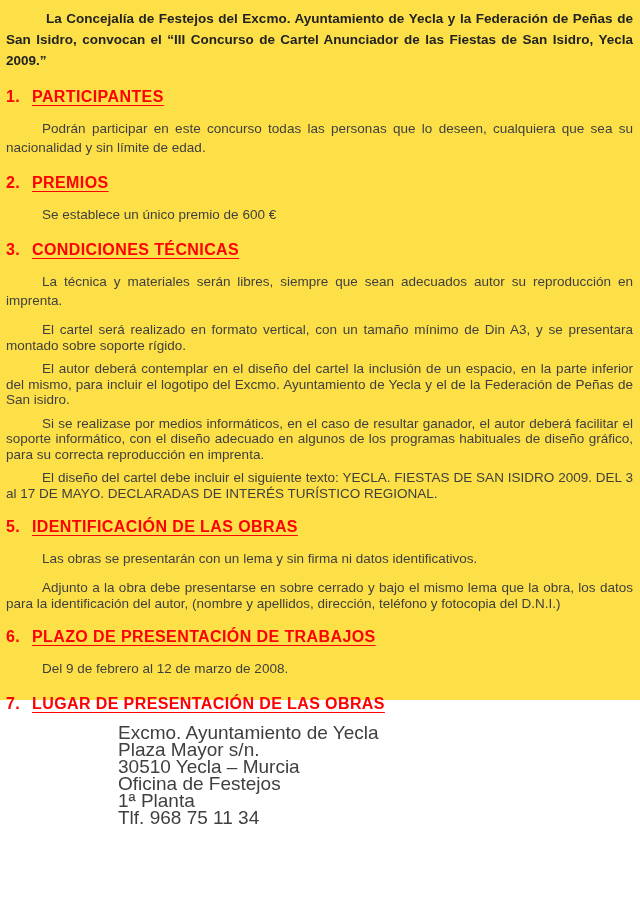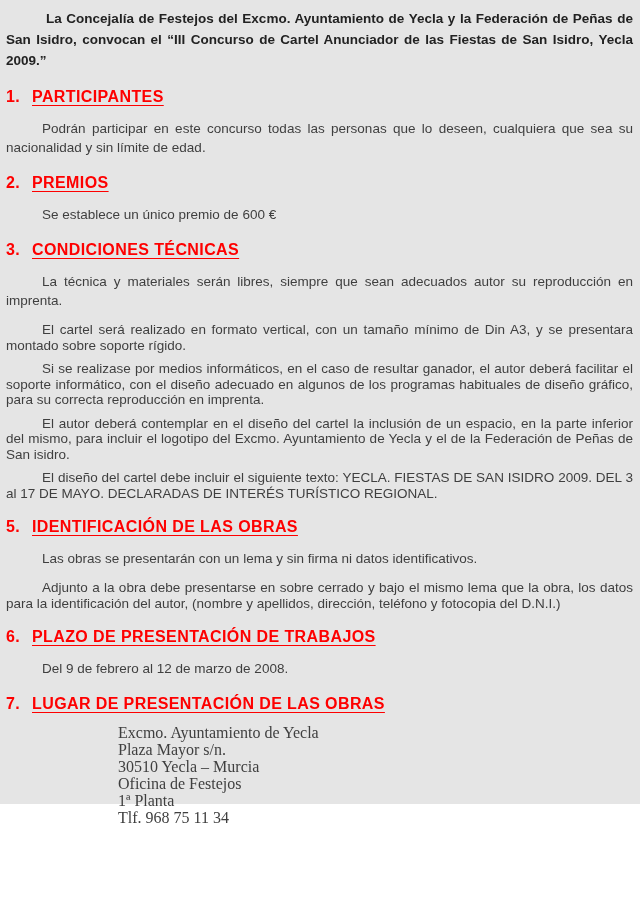--- a/index.html
+++ b/index.html
@@ -7,23 +7,23 @@
     --body:#3f3f3f;
     --intro:#222222;
   }
   *{margin:0;padding:0;box-sizing:border-box;}
   html,body{background:#ffffff;}
   body{
     width:640px;height:916px;overflow:hidden;
     font-family:"Liberation Sans", sans-serif;
   }
   .page{
-    width:640px;height:804px;
+    width:640px;height:700px;
     padding:8px 7px 0 6px;
-    background:#e5e5e5;
+    background:#fde047;
   }
   .intro{
     color:var(--intro,#222);
     font-weight:bold;
     font-size:13.5px;
     line-height:21px;
     text-align:justify;
     text-indent:40px;
   }
   .heading{
@@ -56,23 +56,22 @@
   .para.tight{
     line-height:15.5px;
     margin:8px 0;
   }
   .para.wide{
     line-height:20px;
   }
   .address{
     margin:10px 0 0 112px;
     color:var(--body,#3f3f3f);
-    font-size:16px;
+    font-size:19px;
     line-height:17px;
-    font-family:Liberation Serif, serif;
   }
   .address div{white-space:nowrap;}
 </style>
 </head>
 <body>
 
 <div class="page">
 
   <p class="intro">La Concejalía de Festejos del Excmo. Ayuntamiento de Yecla y la Federación de Peñas de San Isidro, convocan el “III Concurso de Cartel Anunciador de las Fiestas de San Isidro, Yecla 2009.”</p>
 
@@ -89,22 +88,22 @@
     </div>
     <p class="para">Se establece un único premio de 600 €</p>
   </div>
 
   <div class="section">
     <div class="heading">
       <span class="num">3.</span><span class="title">CONDICIONES TÉCNICAS</span>
     </div>
     <p class="para">La técnica y materiales serán libres, siempre que sean adecuados autor su reproducción en imprenta.</p>
     <p class="para tight">El cartel será realizado en formato vertical, con un tamaño mínimo de Din A3, y se presentara montado sobre soporte rígido.</p>
+    <p class="para tight">El autor deberá contemplar en el diseño del cartel la inclusión de un espacio, en la parte inferior del mismo, para incluir el logotipo del Excmo. Ayuntamiento de Yecla y el de la Federación de Peñas de San isidro.</p>
     <p class="para tight">Si se realizase por  medios informáticos, en el caso de resultar ganador, el autor deberá facilitar el soporte informático, con el diseño adecuado en algunos de los programas habituales de diseño gráfico, para su correcta reproducción en imprenta.</p>
-    <p class="para tight">El autor deberá contemplar en el diseño del cartel la inclusión de un espacio, en la parte inferior del mismo, para incluir el logotipo del Excmo. Ayuntamiento de Yecla y el de la Federación de Peñas de San isidro.</p>
     <p class="para tight">El diseño del cartel debe incluir el siguiente texto: YECLA. FIESTAS DE SAN ISIDRO 2009. DEL 3 al 17 DE  MAYO. DECLARADAS DE INTERÉS TURÍSTICO REGIONAL.</p>
   </div>
 
 
   <div class="section">
     <div class="heading">
       <span class="num">5.</span><span class="title">IDENTIFICACIÓN DE LAS OBRAS</span>
     </div>
     <p class="para">Las obras se presentarán con un lema y sin firma ni datos identificativos.</p>
     <p class="para tight">Adjunto a la obra debe presentarse en sobre cerrado y bajo el mismo lema que la obra, los datos para la identificación del autor, (nombre y apellidos, dirección, teléfono y fotocopia del D.N.I.)</p>

